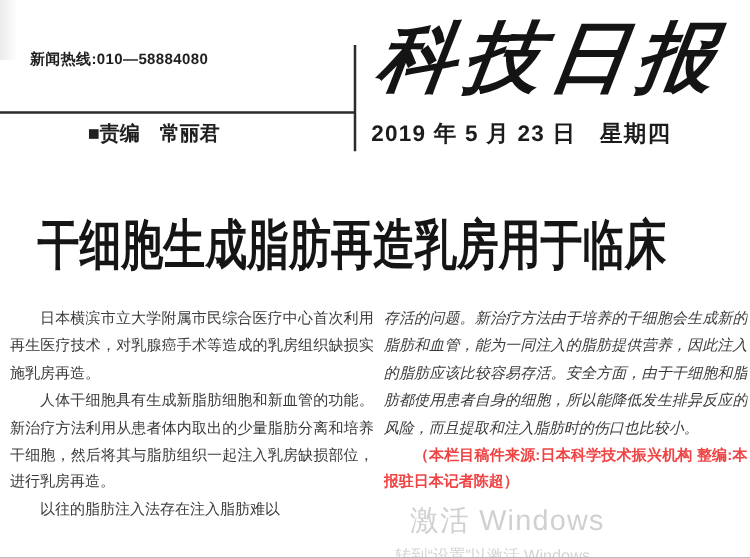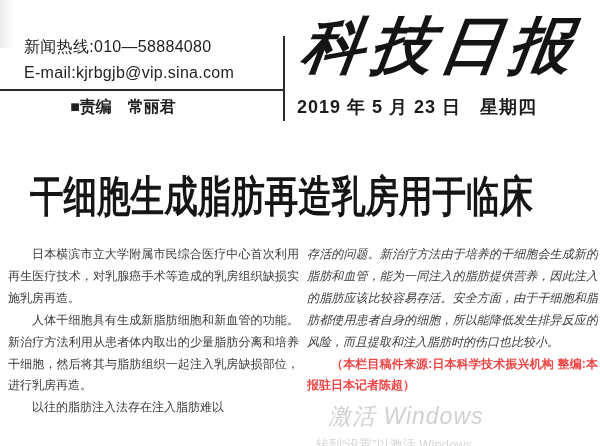--- a/index.html
+++ b/index.html
@@ -8,21 +8,21 @@
     overflow:hidden;font-family:"Liberation Sans",sans-serif;
     margin:0 auto;
   }
   .scan-edge{
     position:absolute;left:0;top:0;width:14px;height:48px;
     background:linear-gradient(to right,#e3e3e3,#ffffff);opacity:.7;
   }
   
   .contact{
     position:absolute;left:24px;top:34px;width:250px;
-    font-size:16px;font-weight:normal;color:#1f1f1f;line-height:26px;
+    font-size:12px;font-weight:bold;color:#1f1f1f;line-height:26px;
     letter-spacing:.3px;white-space:nowrap;
   }
   .hrule-left{
     position:absolute;left:0;top:89px;width:284px;height:2px;background:#2b2b2b;
   }
   .editor-line{
     position:absolute;left:0;top:97px;width:246px;text-align:center;
     font-size:16px;font-weight:bold;color:#1f1f1f;white-space:nowrap;
   }
   .editor-line .name{margin-left:16px;}
@@ -54,37 +54,36 @@
   .col{width:291px;overflow:hidden;}
   .col p{
     margin:0;font-size:12px;line-height:21.9px;color:#3a3a3a;
     text-align:justify;text-indent:2em;
   }
   .col p.cont{text-indent:0;font-style:italic;}
   .col p.source{font-weight:bold;color:#ef4444;}
   
   .watermark{
     position:absolute;left:328px;top:401px;z-index:1;
-    font-size:23px;color:rgba(150,150,150,0.45);letter-spacing:1px;white-space:nowrap;font-style:italic;
+    font-size:23px;color:rgba(150,150,150,0.45);letter-spacing:1px;white-space:nowrap;
   }
   .watermark-sub{
     position:absolute;left:316px;top:436px;z-index:1;
     font-size:13px;color:rgba(160,160,160,0.45);white-space:nowrap;
   }
 </style>
 </head>
 <body>
 
 <div class="page">
 
   <div class="scan-edge"></div>
 
   <div class="contact">
     <div>新闻热线:010—58884080</div>
-    <div>E-mail:kjrbgjb@vip.sina.com</div>
   </div>
 
   <div class="hrule-left"></div>
 
   <div class="editor-line">
     <span>■责编</span><span class="name">常丽君</span>
   </div>
 
   <div class="vrule"></div>
 

